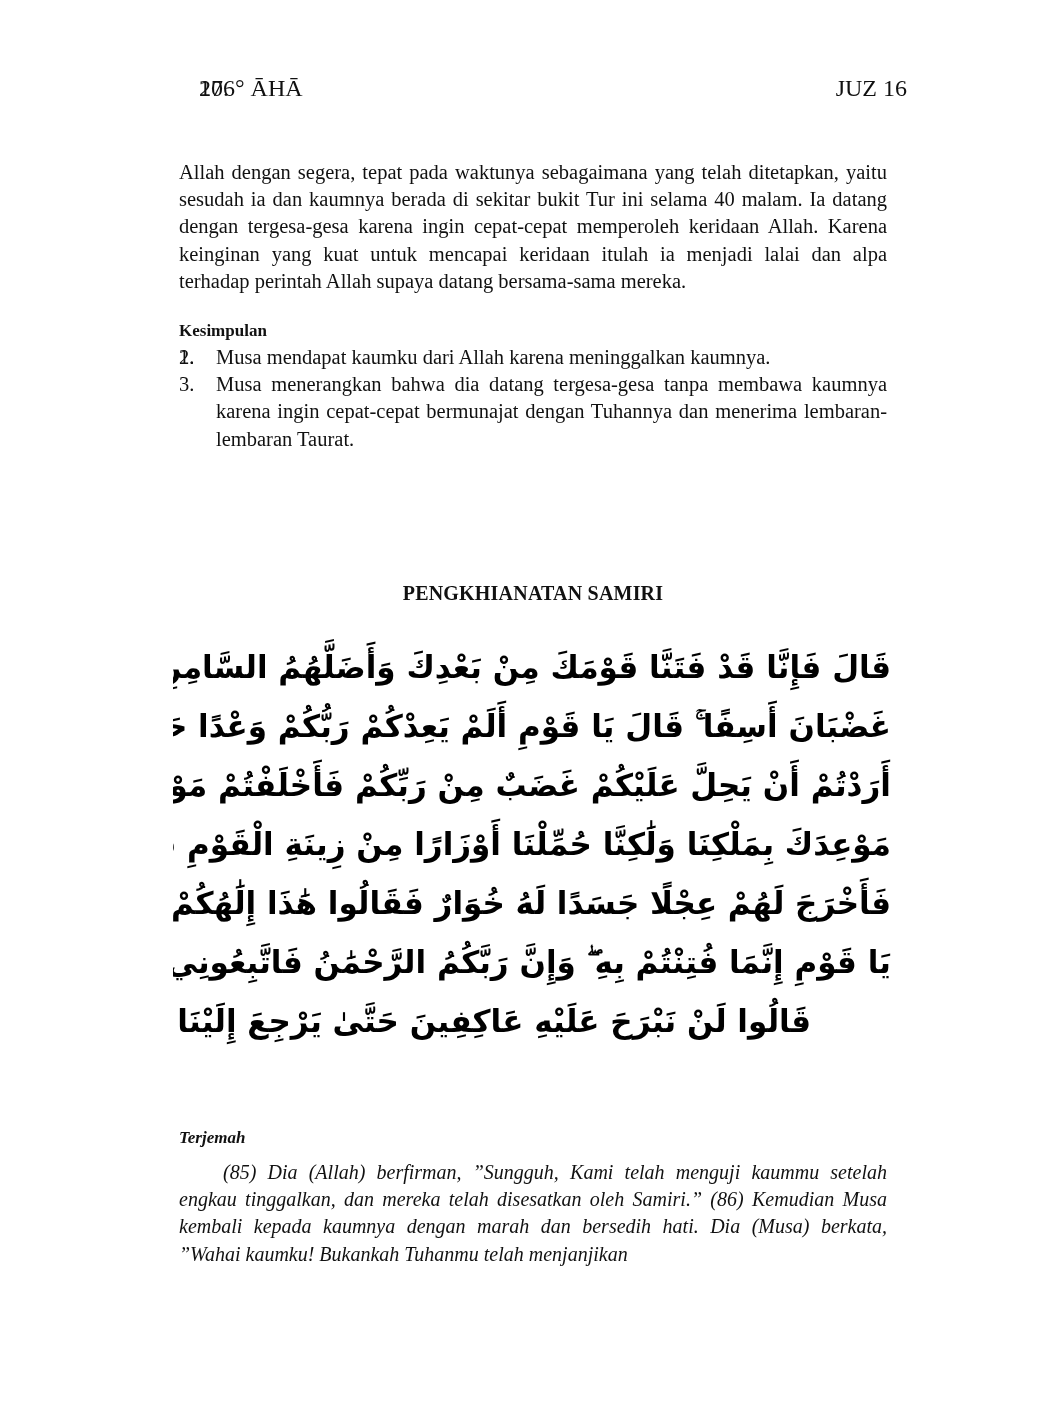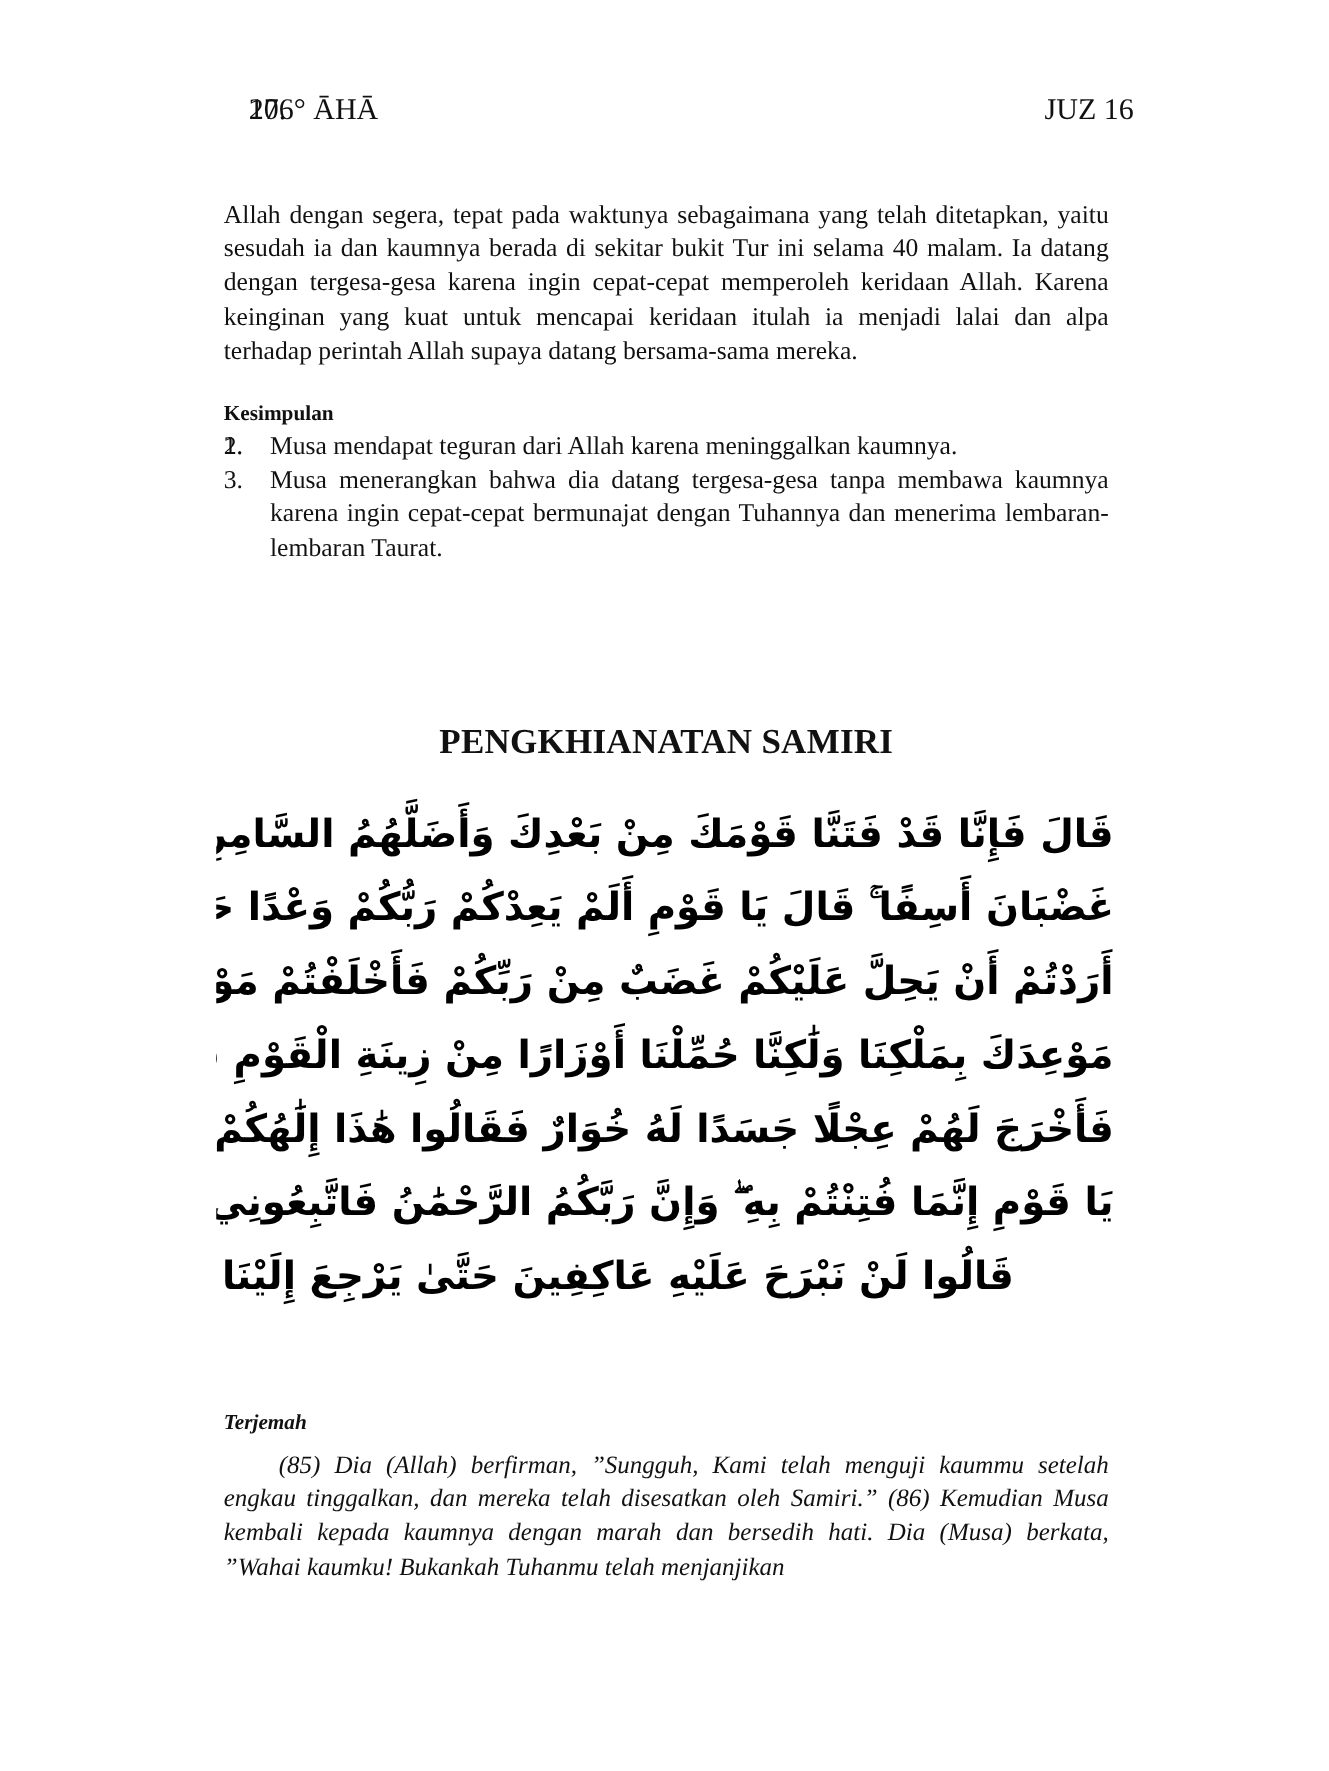--- a/index.html
+++ b/index.html
@@ -77,21 +77,21 @@
     left: 0;
     top: 0;
   }
 
   .section-title {
     position: absolute;
     top: 580px;
     left: 0;
     width: 708px;
     text-align: center;
-    font-size: 28px;
+    font-size: 20px;
     font-weight: bold;
     line-height: 27px;
     letter-spacing: 0.2px;
   }
 
   .arabic-block {
     position: absolute;
     top: 638px;
     left: -6px;
     width: 718px;
@@ -156,21 +156,21 @@
   <p class="para para-1" style="margin:0;">Allah dengan segera, tepat pada waktunya sebagaimana yang telah ditetapkan, yaitu sesudah ia dan kaumnya berada di sekitar bukit Tur ini selama 40 malam. Ia datang dengan tergesa-gesa karena ingin cepat-cepat memperoleh keridaan Allah. Karena keinginan yang kuat untuk mencapai keridaan itulah ia menjadi lalai dan alpa terhadap perintah Allah supaya datang bersama-sama mereka.</p>
 
   <div class="heading heading-kesimpulan">Kesimpulan</div>
 
   <ol class="list">
     <li>
       <span class="num">1.</span>
     </li>
     <li>
       <span class="num">2.</span>
-      <span>Musa mendapat teguran dari Allah karena meninggalkan kaumnya.</span>
+      <span>Musa mendapat kaumku dari Allah karena meninggalkan kaumnya.</span>
     </li>
     <li>
       <span class="num">3.</span>
       <span>Musa menerangkan bahwa dia datang tergesa-gesa tanpa membawa kaumnya karena ingin cepat-cepat bermunajat dengan Tuhannya dan menerima lembaran-lembaran Taurat.</span>
     </li>
   </ol>
 
   <div class="section-title">PENGKHIANATAN SAMIRI</div>
 
   <div class="arabic-block">

